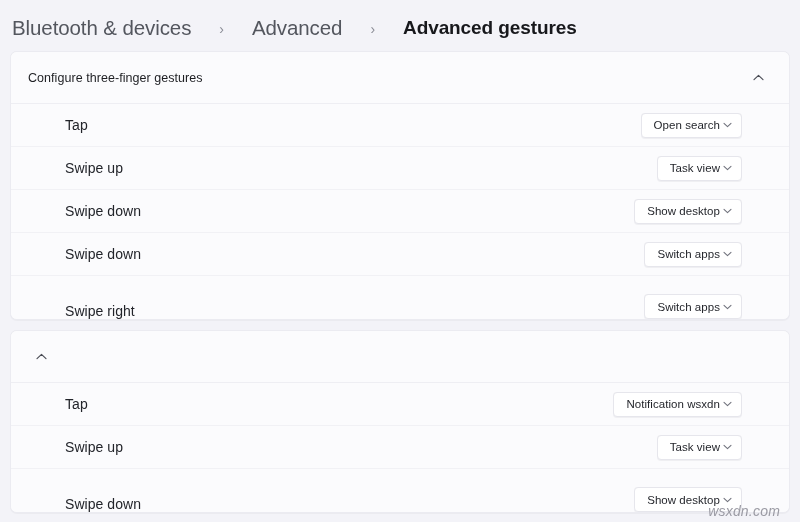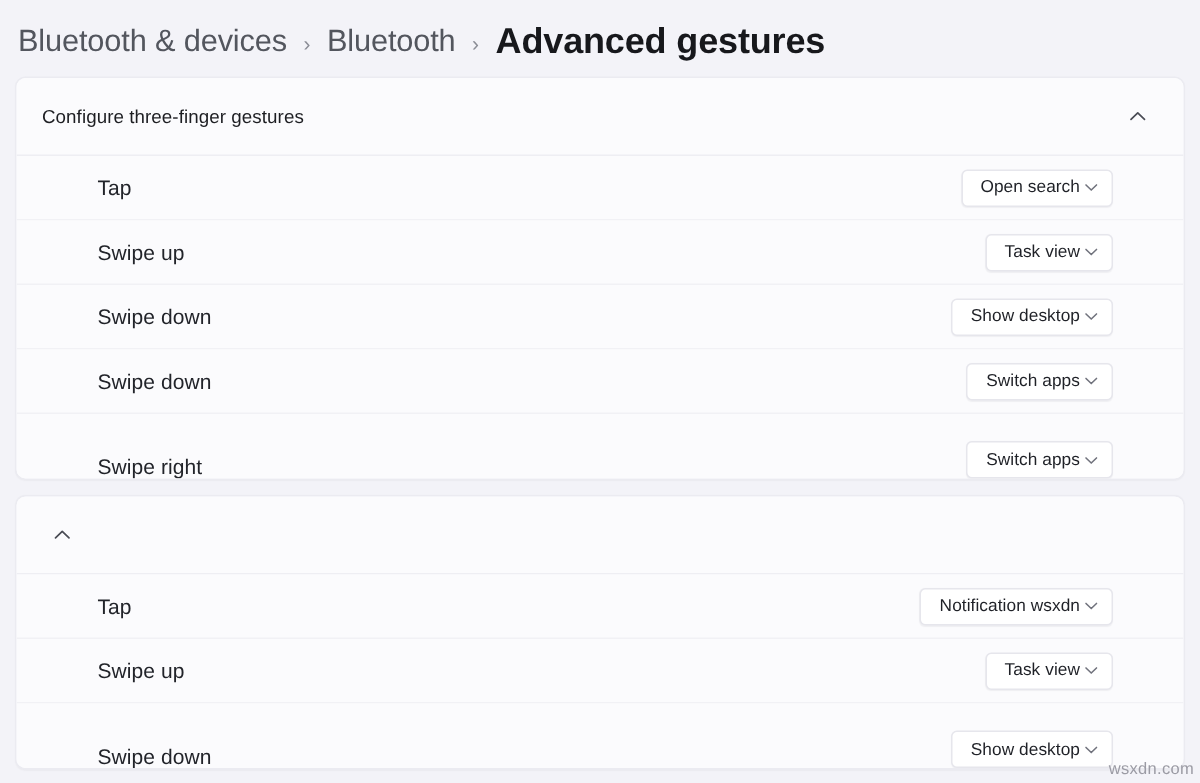--- a/index.html
+++ b/index.html
@@ -13,39 +13,39 @@
     background: #f3f3f8;
     font-family: "Liberation Sans", sans-serif;
     -webkit-font-smoothing: antialiased;
     position: relative;
   }
 
   
   .breadcrumb {
     display: flex;
     align-items: center;
-    gap: 11px;
+    gap: 28px;
     padding: 13px 0 0 12px;
     height: 42px;
     box-sizing: border-box;
   }
   .crumb-link {
     font-size: 20.5px;
     color: #53565e;
     letter-spacing: -0.1px;
     white-space: nowrap;
   }
   .crumb-sep {
     font-size: 14px;
     color: #8b8d96;
     line-height: 1;
     transform: translateY(1px);
   }
   .crumb-current {
-    font-size: 24px;
+    font-size: 19px;
     color: #17181c;
     font-weight: bold;
     letter-spacing: -0.1px;
     white-space: nowrap;
   }
 
   
   .page {
     padding: 9px 10px 0 10px;
   }
@@ -126,34 +126,35 @@
     justify-content: center;
     width: 14px;
     height: 14px;
     flex: none;
   }
   .combo-caret svg { display: block; }
 
   
   .watermark {
     position: absolute;
-    right: 4px;
+    right: 20px;
     bottom: 3px;
-    font-size: 11px;
+    font-size: 14px;
     color: #9b9ba4;
     letter-spacing: 0.2px;
+    font-style: italic;
   }
 </style>
 </head>
 <body>
 
 <div class="breadcrumb">
   <span class="crumb-link">Bluetooth &amp; devices</span>
   <span class="crumb-sep">›</span>
-  <span class="crumb-link">Bluetooth</span>
+  <span class="crumb-link">Advanced</span>
   <span class="crumb-sep">›</span>
   <span class="crumb-current">Advanced gestures</span>
 </div>
 
 <div class="page">
 
   <div class="card">
 
     <div class="card-header">
       <span class="card-header-title">Configure three-finger gestures</span>

